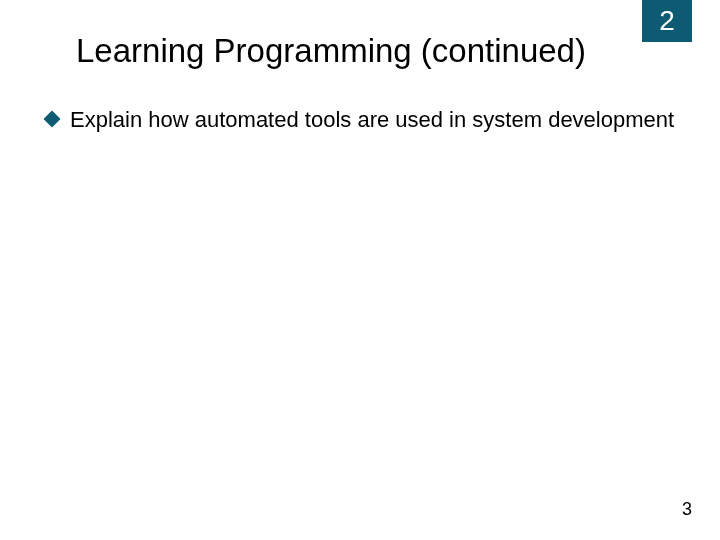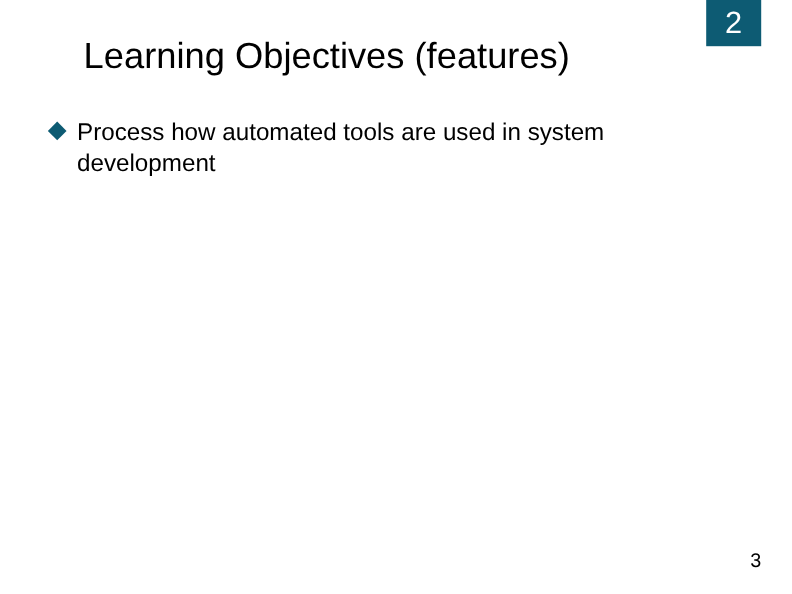--- a/index.html
+++ b/index.html
@@ -67,22 +67,22 @@
     color: #000000;
   }
 </style>
 </head>
 <body>
 
 <div class="chapter-box">
   <span>2</span>
 </div>
 
-<div class="title">Learning Objectives (features)</div>
+<div class="title">Learning Programming (continued)</div>
 
 <div class="content">
   <div class="bullet-item">
     <div class="diamond"></div>
-    <div class="bullet-text">Process how automated tools are used in system development</div>
+    <div class="bullet-text">Explain how automated tools are used in system development</div>
   </div>
 </div>
 
 <div class="page-num">3</div>
 
 </body></html>

